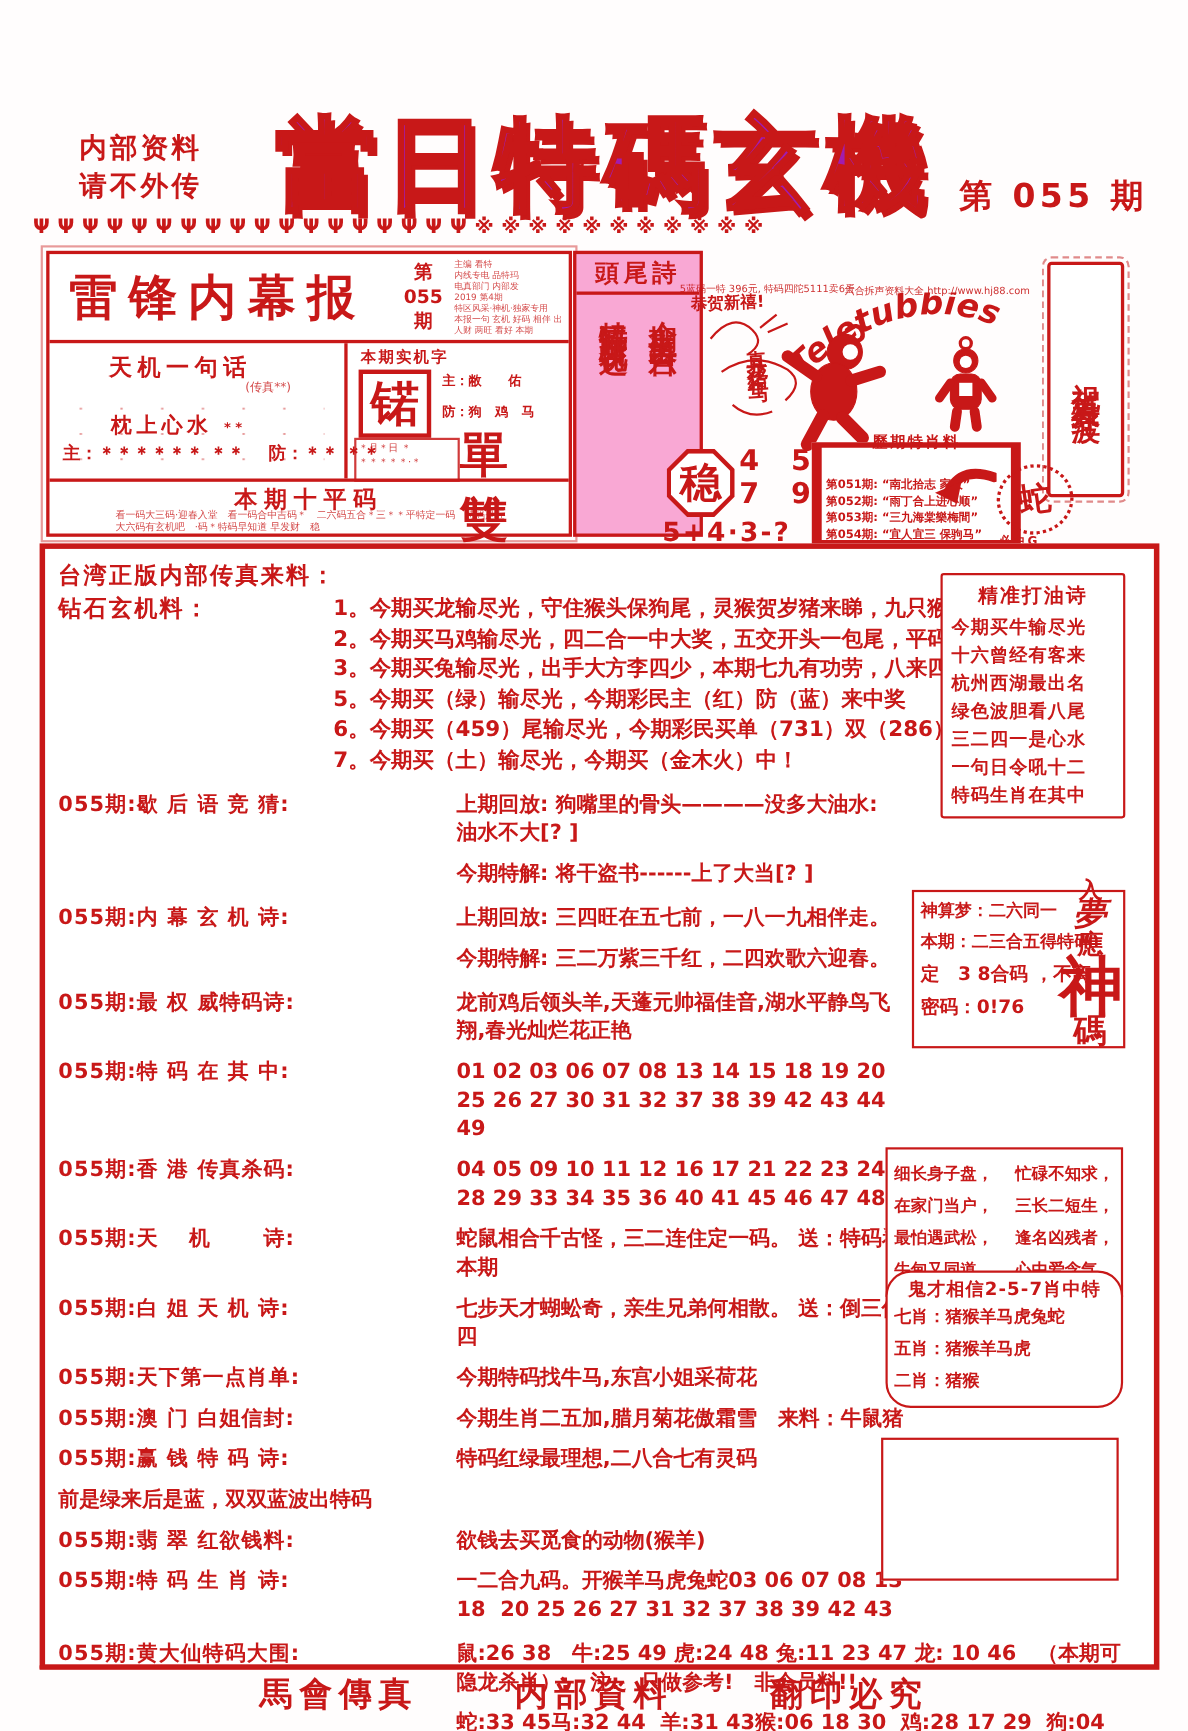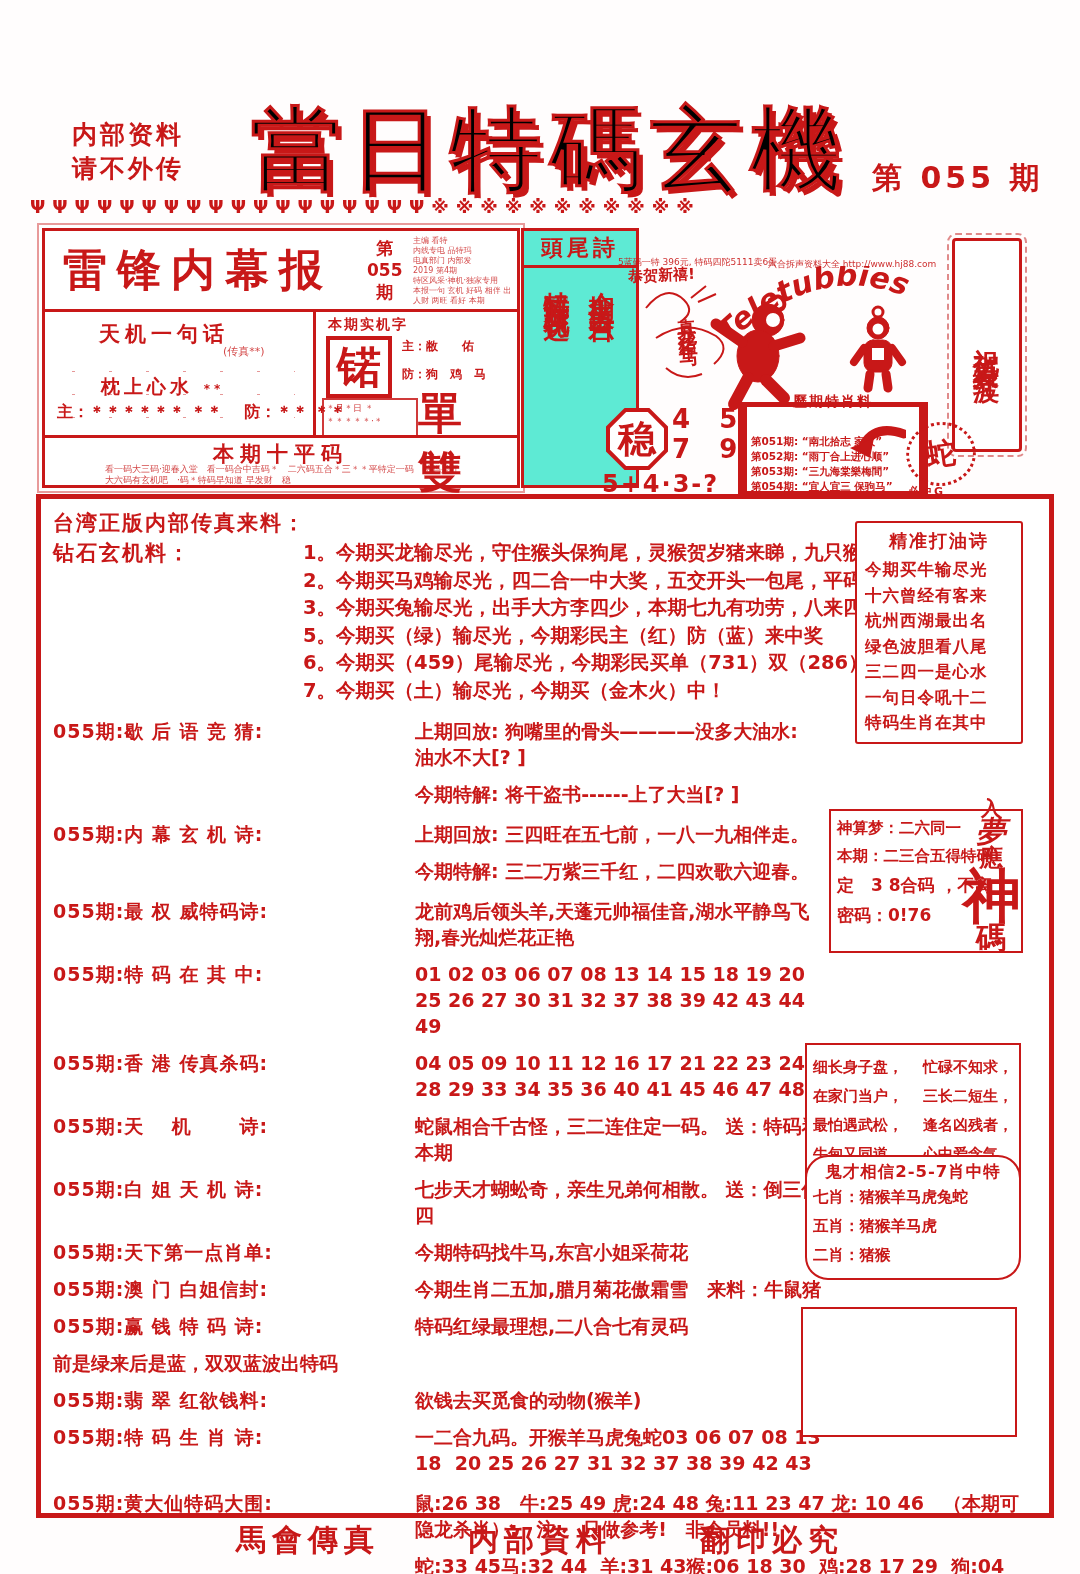--- a/index.html
+++ b/index.html
@@ -3,21 +3,21 @@
 <meta charset="utf-8">
 <style>
   html,body{margin:0;padding:0;background:#ffffff;}
   body{width:1080px;height:1574px;position:relative;overflow:hidden;
        font-family:"DejaVu Sans","Liberation Sans",sans-serif;
        color:#c81818;-webkit-font-smoothing:antialiased;}
   #page{position:absolute;inset:0;background:#fffdfd;}
   
   #hdr-note{position:absolute;left:72px;top:118px;font-size:25px;font-weight:bold;line-height:34px;letter-spacing:3px;}
   #main-title{position:absolute;left:230px;top:88px;width:640px;text-align:center;
-      font-size:92px;font-weight:normal;letter-spacing:8px;color:#000000;
+      font-size:92px;font-weight:bold;letter-spacing:8px;color:#a21caf;
       -webkit-text-stroke:3px #c81818;text-shadow:5px 5px 0 #c81818;white-space:nowrap;}
   #issue-no{position:absolute;left:872px;top:158px;font-size:30px;font-weight:bold;letter-spacing:4px;}
   #deco-row{position:absolute;left:30px;top:196px;width:1010px;font-size:18px;font-weight:bold;
       letter-spacing:7px;white-space:nowrap;overflow:hidden;}
   
   #topstrip{position:absolute;left:0;top:226px;width:1080px;height:264px;}
   
   #leifeng{position:absolute;left:42px;top:2px;width:472px;height:254px;border:3px solid #c81818;
       box-shadow:0 0 0 3px #fff,0 0 0 5px #e89a9a;background:#fff;}
   #lf-head{height:78px;border-bottom:3px solid #c81818;position:relative;}
@@ -38,21 +38,21 @@
   #lf-subbox{position:absolute;left:6px;top:86px;width:88px;height:32px;border:2px solid #c81818;
       font-size:9px;line-height:13px;padding:2px;opacity:.85;overflow:hidden;}
   #lf-zhufang{position:absolute;left:86px;top:20px;font-size:12px;font-weight:bold;line-height:28px;white-space:pre;}
   #lf-ds{position:absolute;left:102px;top:72px;font-size:44px;font-weight:bold;letter-spacing:14px;}
   #lf-bottom{position:absolute;left:0;top:204px;width:100%;height:47px;border-top:3px solid #c81818;}
   #lf-left-bottom{position:absolute;left:56px;top:-64px;font-size:19px;font-weight:bold;letter-spacing:4px;}
   #lf-left-zhu{position:absolute;left:12px;top:-36px;font-size:16px;font-weight:bold;white-space:pre;text-align:right;}
   #lf-bt-title{position:absolute;left:168px;top:2px;font-size:21px;font-weight:bold;letter-spacing:6px;}
   #lf-bt-small{position:absolute;left:60px;top:26px;width:360px;font-size:9px;line-height:11px;opacity:.8;}
   
-  #touwei{position:absolute;left:521px;top:2px;width:112px;height:254px;border:3px solid #c81818;background:#5eead4;}
+  #touwei{position:absolute;left:521px;top:2px;width:112px;height:254px;border:3px solid #c81818;background:#f9a8d4;}
   #tw-title{height:34px;border-bottom:3px solid #c81818;display:flex;align-items:center;justify-content:center;
       font-size:22px;font-weight:bold;letter-spacing:4px;font-family:"DejaVu Serif","Liberation Serif",serif;}
   .vtext{writing-mode:vertical-rl;text-orientation:upright;font-weight:bold;}
   #tw-lines{position:absolute;left:0;top:40px;width:100%;height:210px;display:flex;flex-direction:row-reverse;justify-content:center;gap:10px;}
   #tw-lines .vtext{font-size:26px;letter-spacing:4px;}
   
   #tele{position:absolute;left:640px;top:0;width:300px;height:264px;}
   #tele-small-left{position:absolute;left:-22px;top:30px;font-size:9px;white-space:nowrap;opacity:.9;}
   #tele-bold-left{position:absolute;left:-12px;top:40px;font-size:15px;font-weight:bold;transform:rotate(-2deg);}
   #tele-small-right{position:absolute;left:128px;top:32px;font-size:9px;white-space:nowrap;opacity:.9;}

